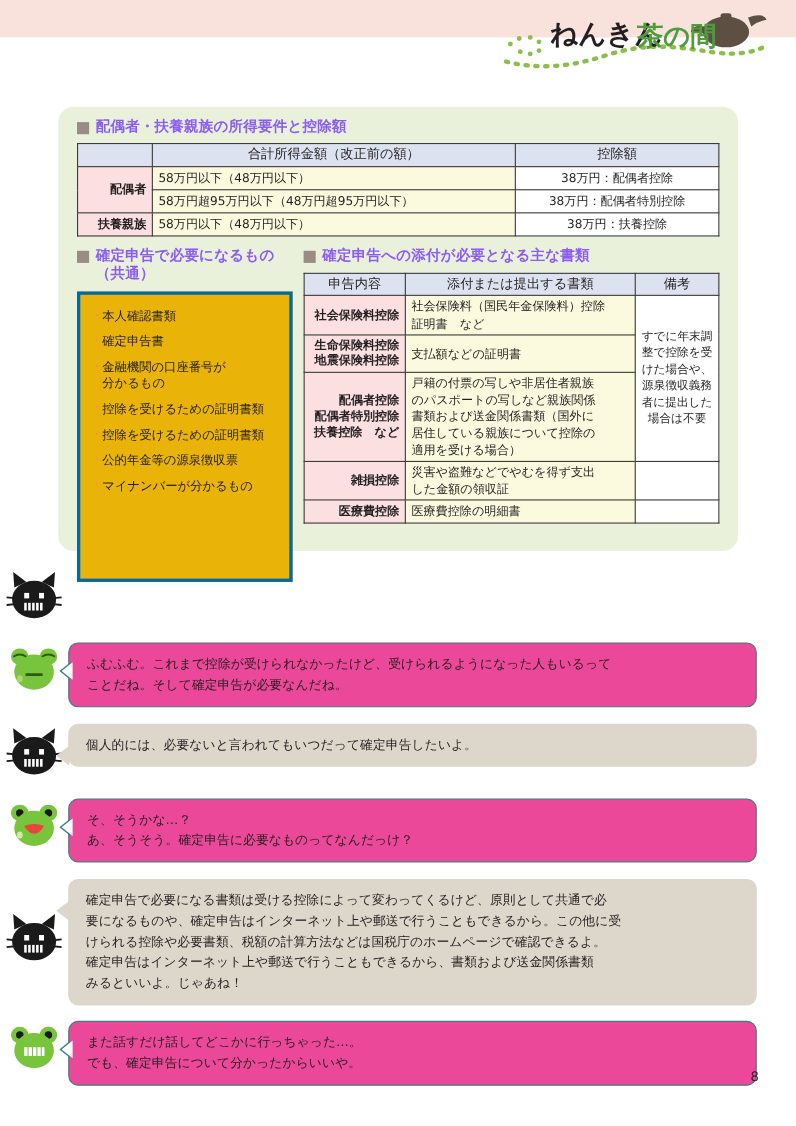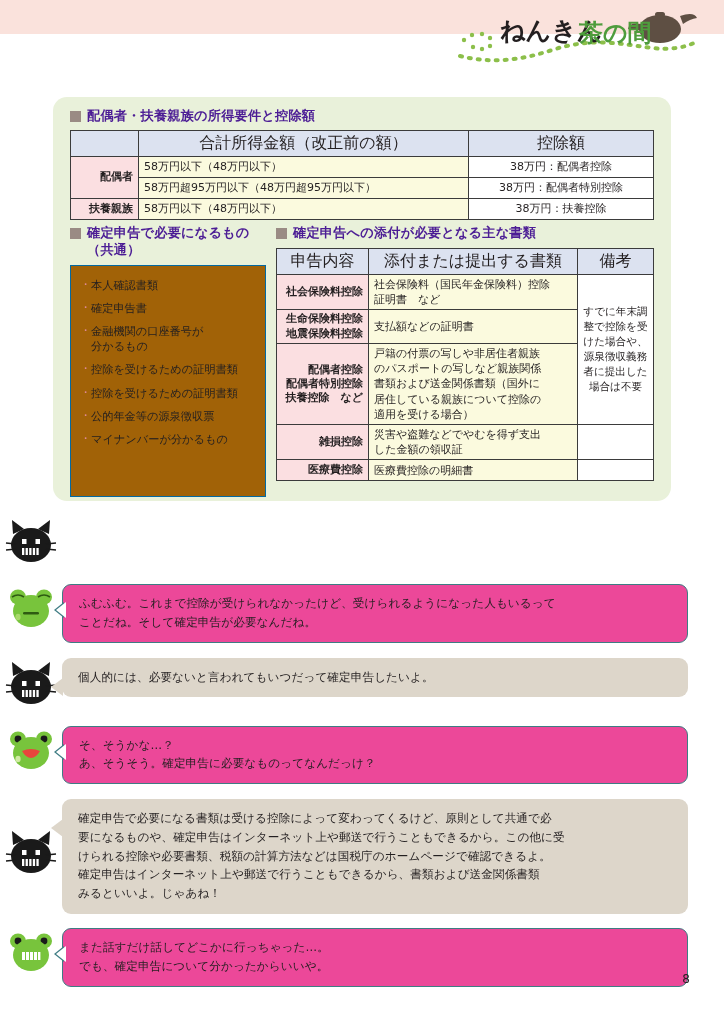--- a/index.html
+++ b/index.html
@@ -27,48 +27,48 @@
   
   .green-panel{
     position:absolute; left:53px; top:97px; width:618px; height:404px;
     background:#e9f1da; border-radius:14px;
   }
 
   
   .sec-head{
     display:flex; align-items:flex-start; gap:6px;
     font-size:13.2px; font-weight:bold; letter-spacing:.2px;
-    color:#4c1d95; line-height:1.28;
+    color:#8b5cf6; line-height:1.28;
   }
   .sec-sq{
     width:11px; height:11px; background:#9a8b84; flex:0 0 auto;
     margin-top:3px;
   }
 
   
   table{ border-collapse:collapse; width:100%; }
   .tbl td, .tbl th{
     border:1px solid #3b3b3b; padding:2px 5px; font-size:11px;
     font-weight:normal; color:#231f20; line-height:1.3;
   }
-  .tbl .hd{ background:#dce2f0; text-align:center; font-size:16px;margin-left:47px; }
+  .tbl .hd{ background:#dce2f0; text-align:center; font-size:12px;margin-left:47px; }
   .tbl .lbl{ background:#fbdfe1; text-align:right;font-weight:bold; }
   .tbl .val{ background:#fbfade; }
   .tbl .plain{ background:#ffffff; text-align:center; }
 
   
   .t1-wrap{ position:absolute; left:17px; top:33px; width:584px; }
   .t1 td{ height:21px; }
   .t1 .c-blank{ background:#dce2f0; }
 
   
   .left-col{ position:absolute; left:17px; top:128px; width:196px; }
   .check-box{
-    margin-top:6px; background:#a16207; border:1px solid #0369a1;
-    padding:13px 12px 13px 11px; height:232px;
+    margin-top:6px; background:#eab308; border:3px solid #0369a1;
+    padding:13px 12px 13px 11px; height:264px;
   }
   .check-item{
     font-size:11.2px; line-height:1.32; color:#231f20;
     margin-bottom:8.5px; padding-left:9px; position:relative;
   }
   .check-item:last-child{ margin-bottom:0; }
   .check-item::before{
     content:"・"; position:absolute; left:-2px; top:-1px;
     color:#e08a9a; font-size:11px;
   }

